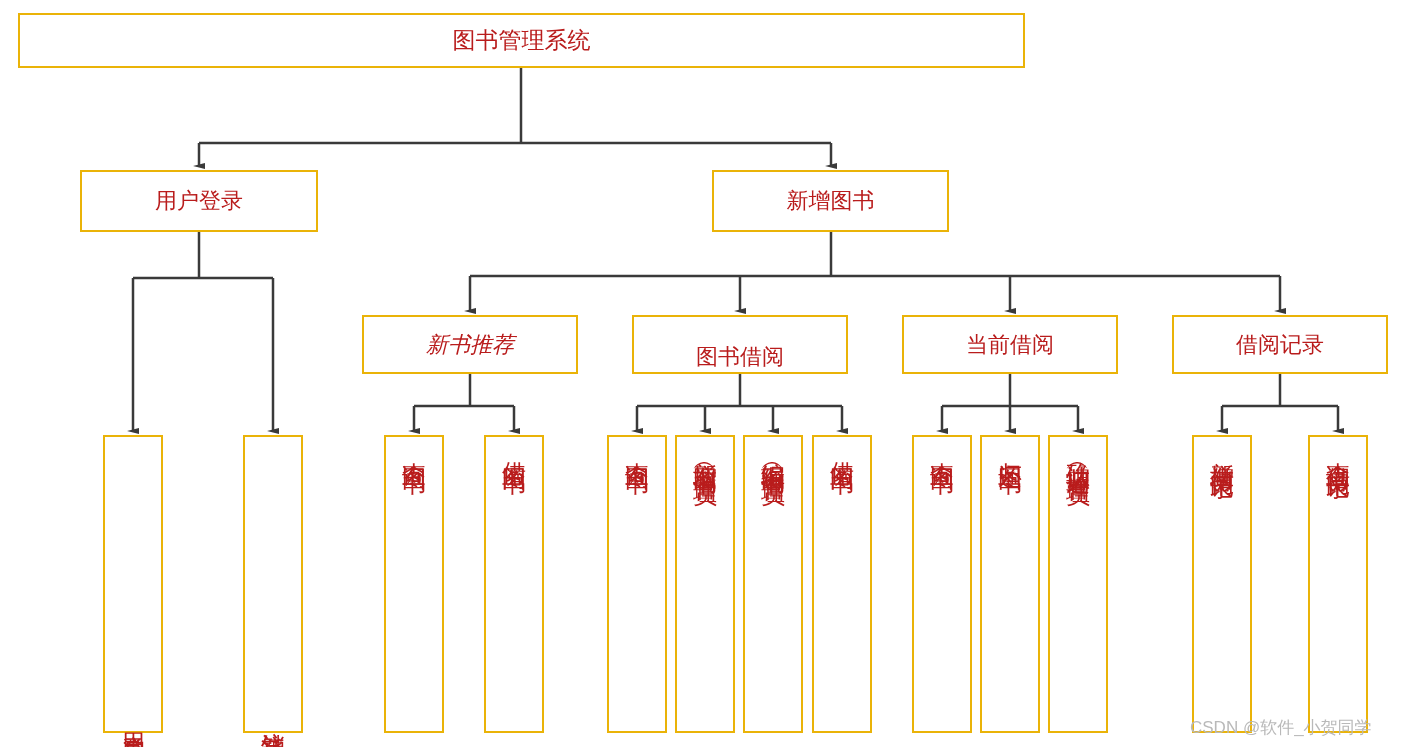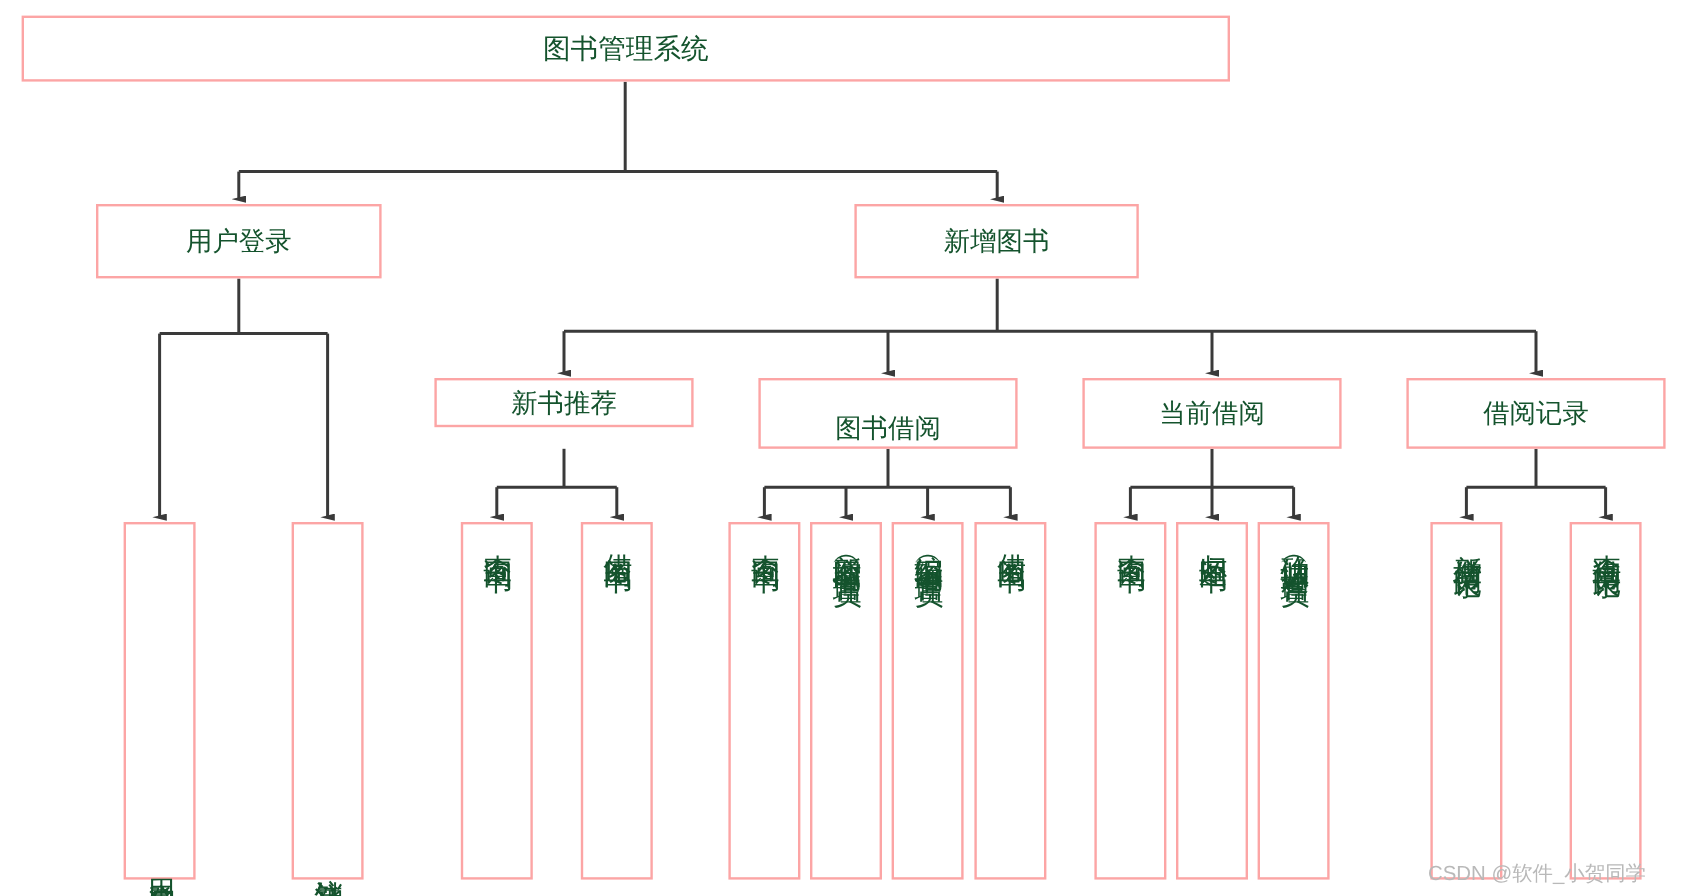--- a/index.html
+++ b/index.html
@@ -20,26 +20,26 @@
   #wires {
     position: absolute;
     left: 0;
     top: 0;
     width: 1405px;
     height: 747px;
   }
   .node {
     position: absolute;
     box-sizing: border-box;
-    border: 2px solid #fca5a5;
+    border: 2px solid #eab308;
     background: #ffffff;
     display: flex;
     align-items: center;
     justify-content: center;
-    color: #14532d;
+    color: #b91c1c;
     z-index: 2;
   }
   .node.level0 { font-size: 23px; }
   .node.level1 { font-size: 22px; }
   .node.level2 { font-size: 22px; }
   .node.leaf {
     writing-mode: vertical-rl;
     text-orientation: upright;
     font-size: 24px;
     letter-spacing: 3px;
@@ -119,21 +119,21 @@
     <span>图书管理系统</span>
   </div>
 
   <div class="node level1" style="left:80px; top:170px; width:238px; height:62px;">
     <span>用户登录</span>
   </div>
   <div class="node level1" style="left:712px; top:170px; width:237px; height:62px;">
     <span>新增图书</span>
   </div>
 
-  <div class="node level2" style="left:362px; top:315px; width:216px; height:41px;">
+  <div class="node level2" style="left:362px; top:315px; width:216px; height:59px;font-style:italic;">
     <span>新书推荐</span>
   </div>
   <div class="node level2" style="left:632px; top:315px; width:216px; height:59px;align-items:flex-end;">
     <span>图书借阅</span>
   </div>
   <div class="node level2" style="left:1172px; top:315px; width:216px; height:59px;">
     <span>借阅记录</span>
   </div>
   <div class="node level2" style="left:902px; top:315px; width:216px; height:59px;">
     <span>当前借阅</span>

